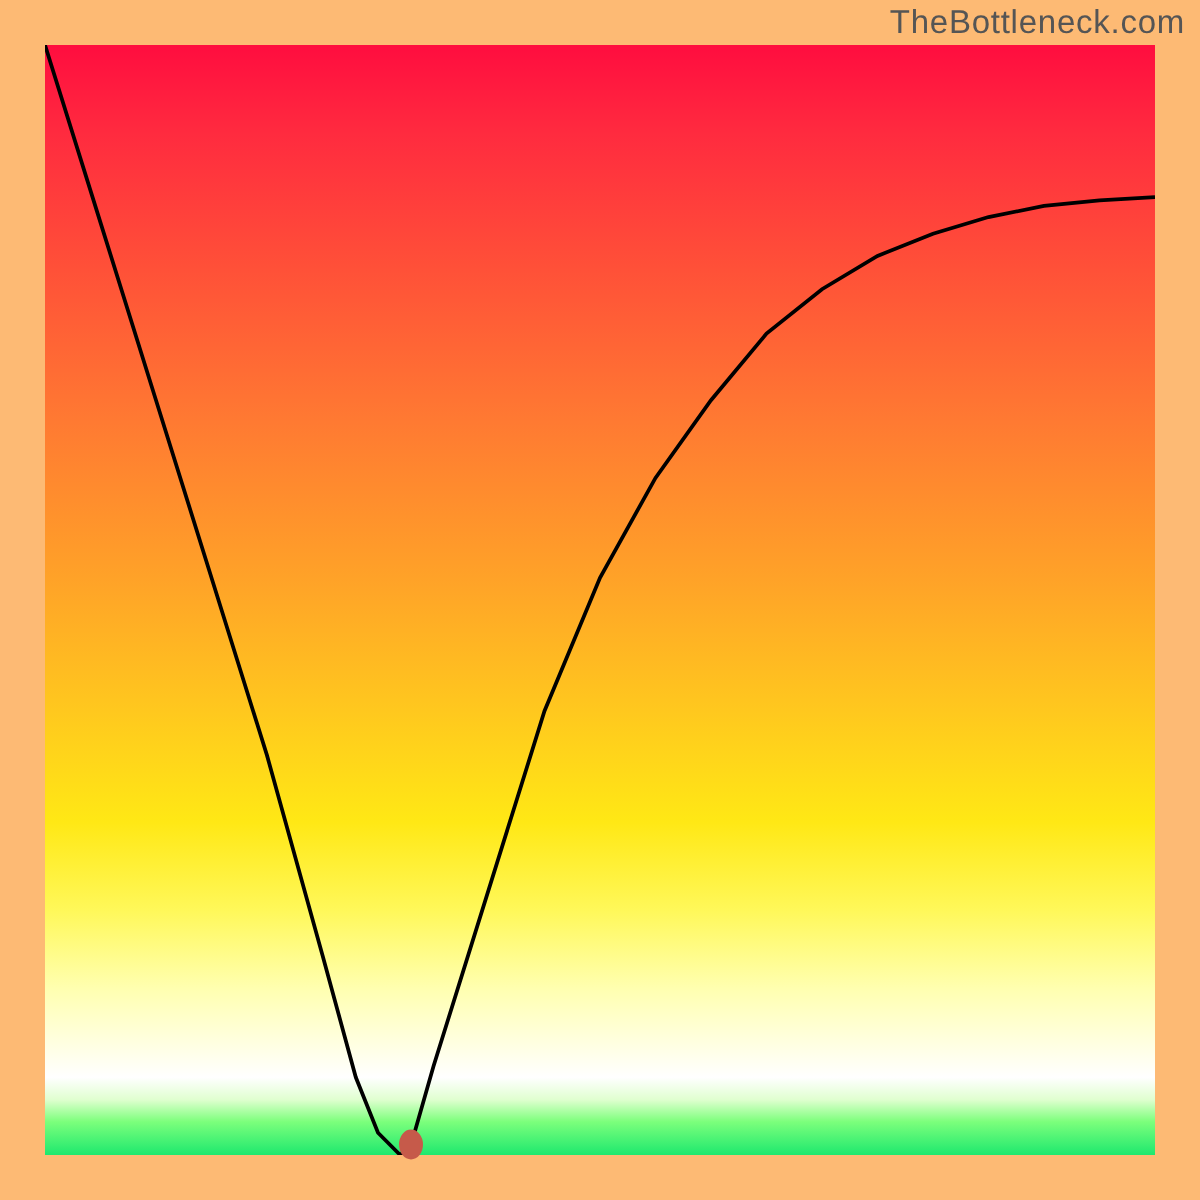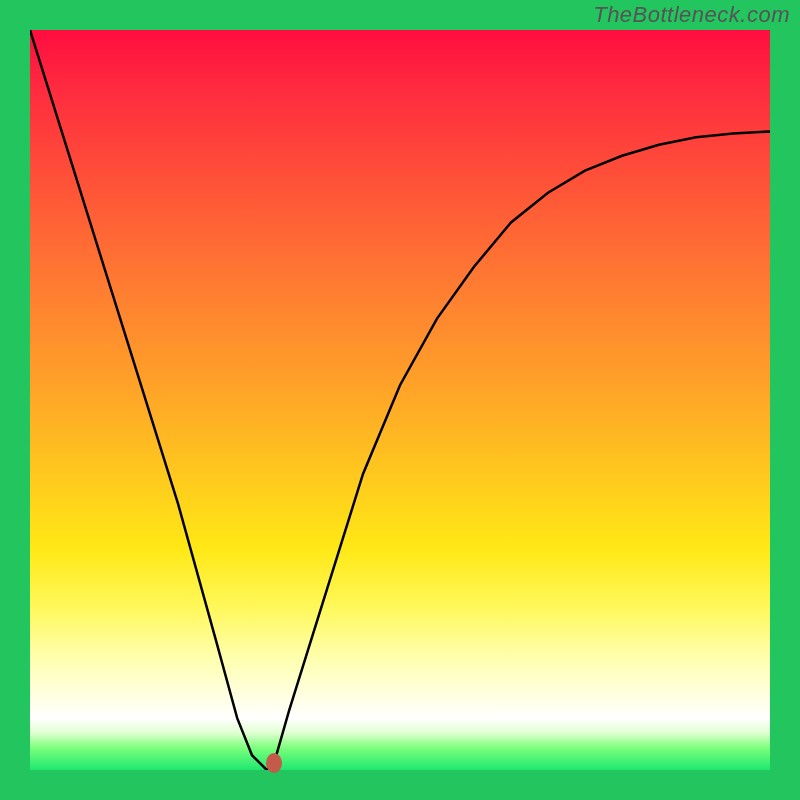--- a/index.html
+++ b/index.html
@@ -8,22 +8,21 @@
     width: 800px;
     height: 800px;
     background: #000;
     font-family: Arial, Helvetica, sans-serif;
     overflow: hidden;
   }
   .frame {
     position: relative;
     width: 800px;
     height: 800px;
-    background: #22c55e;
-    font-style: italic;
+    background: #fdba74;
   }
   .watermark {
     position: absolute;
     top: 2px;
     right: 10px;
     color: #555;
     font-size: 22px;
     font-weight: 500;
     letter-spacing: 0.5px;
     user-select: none;

